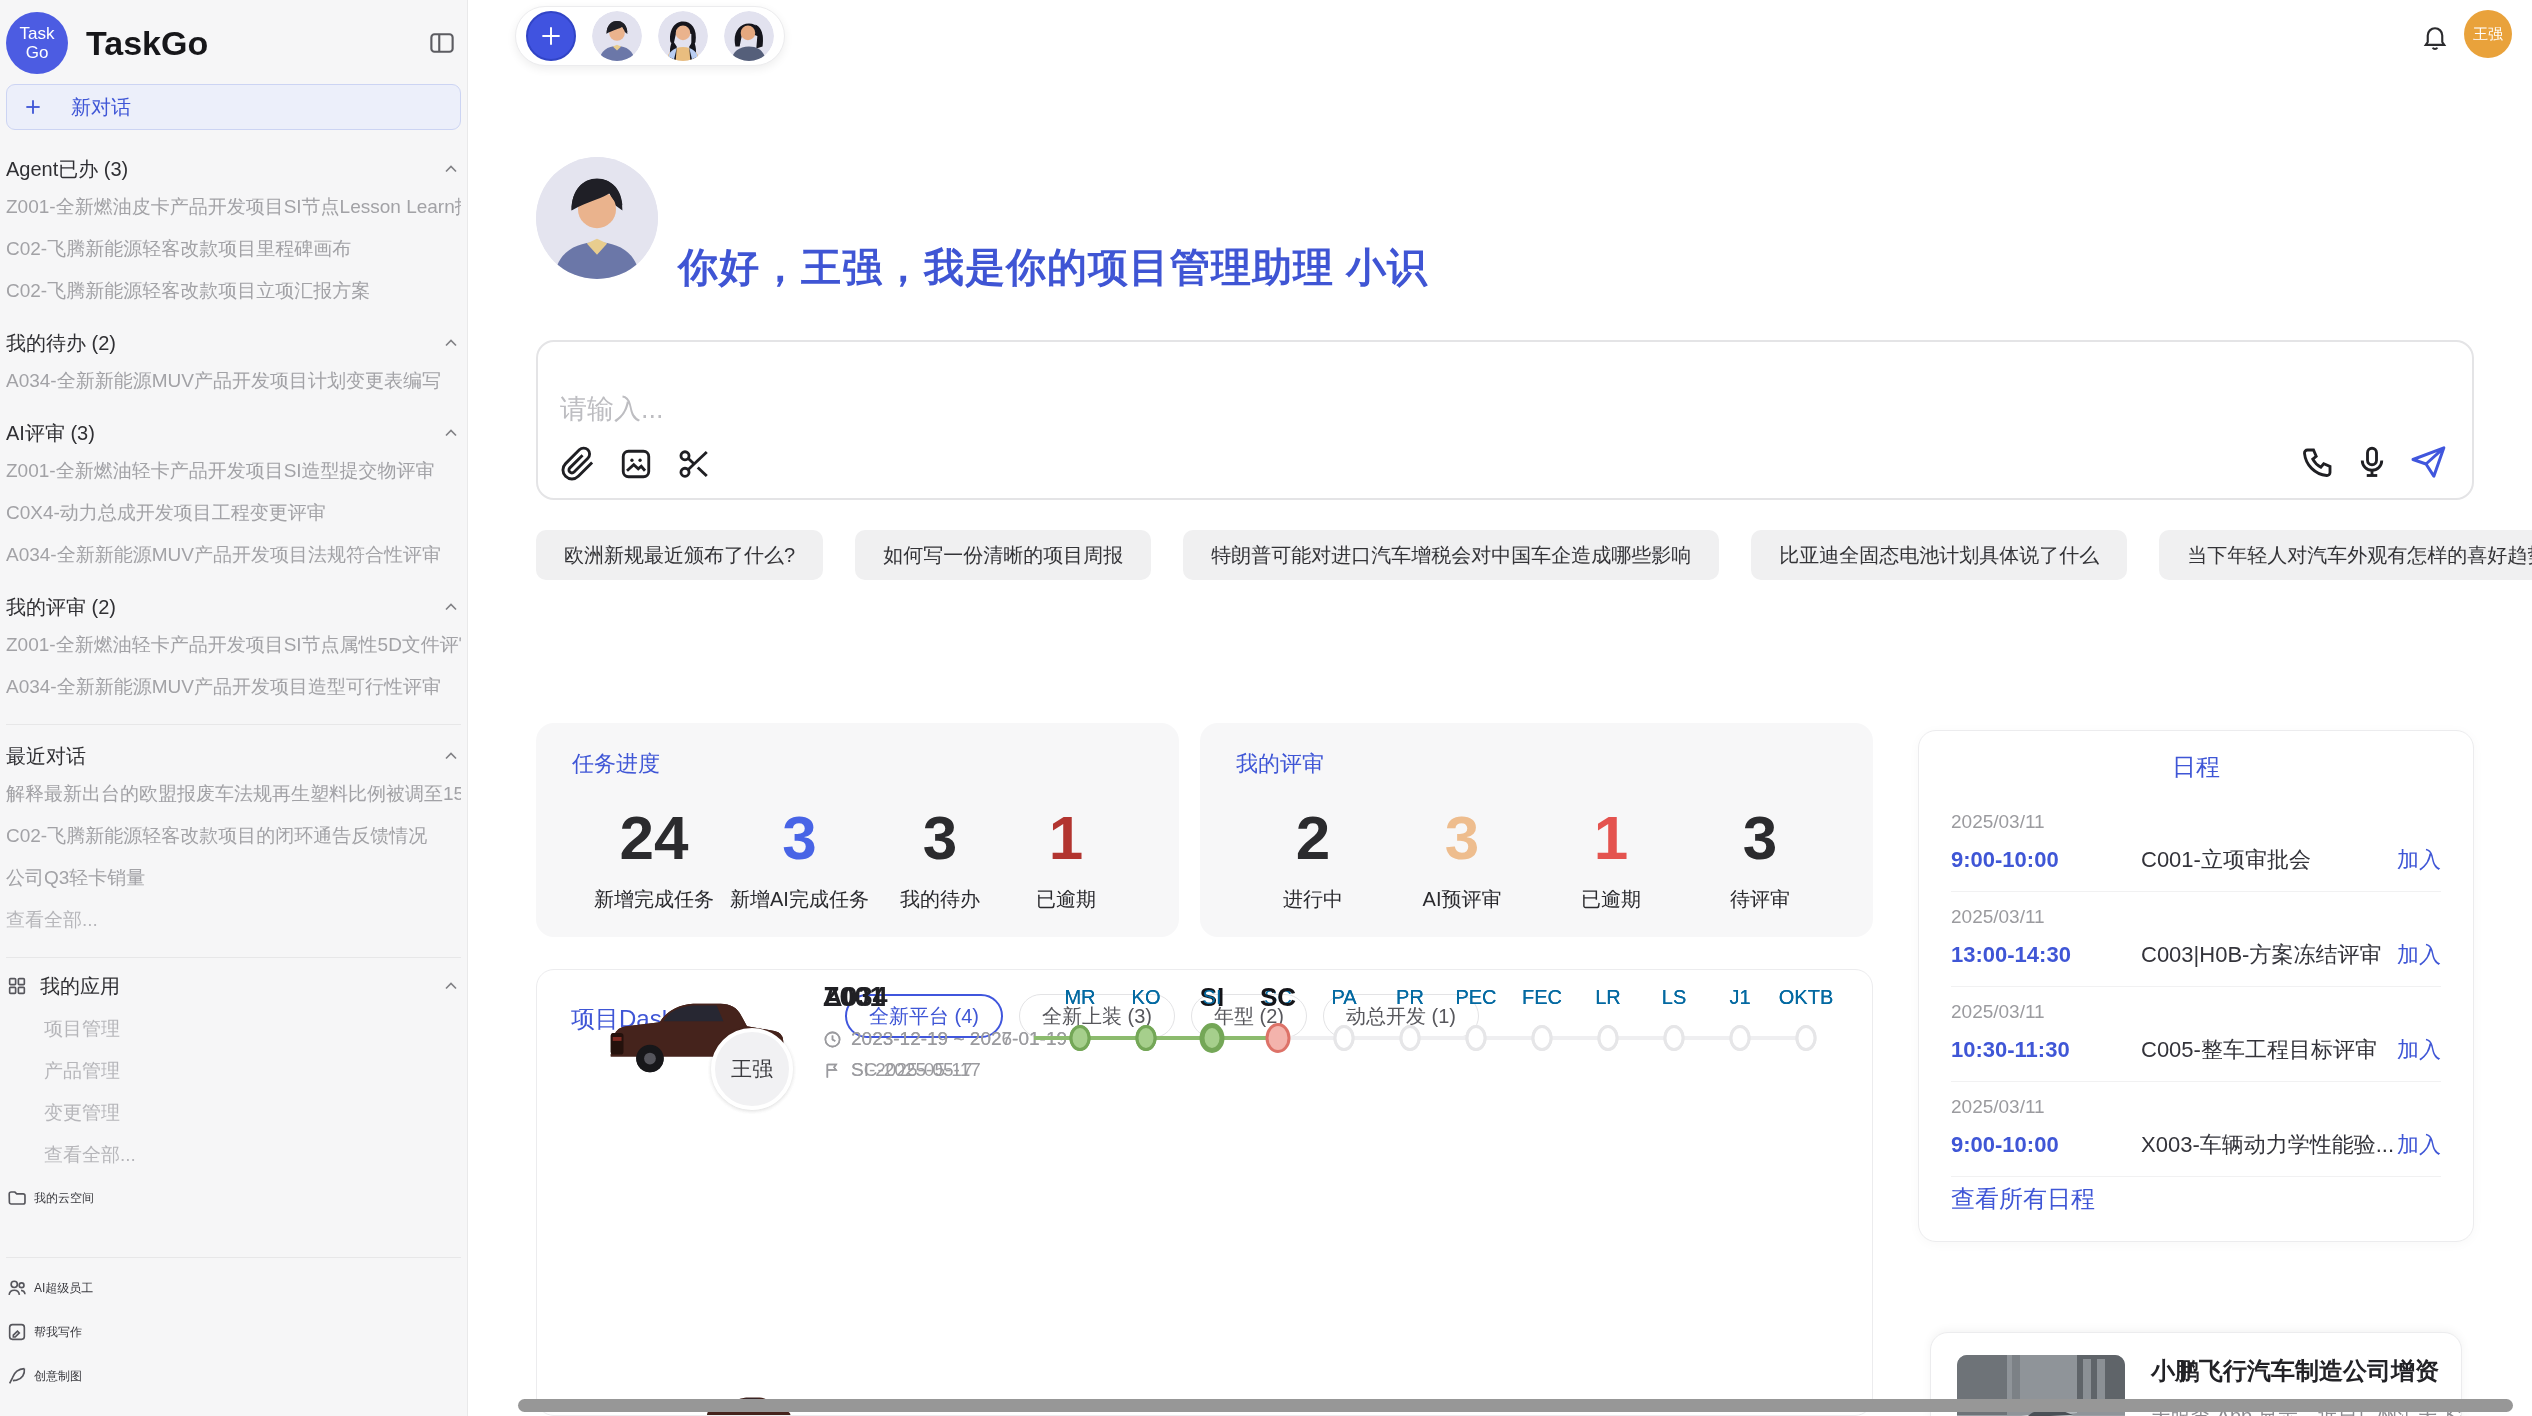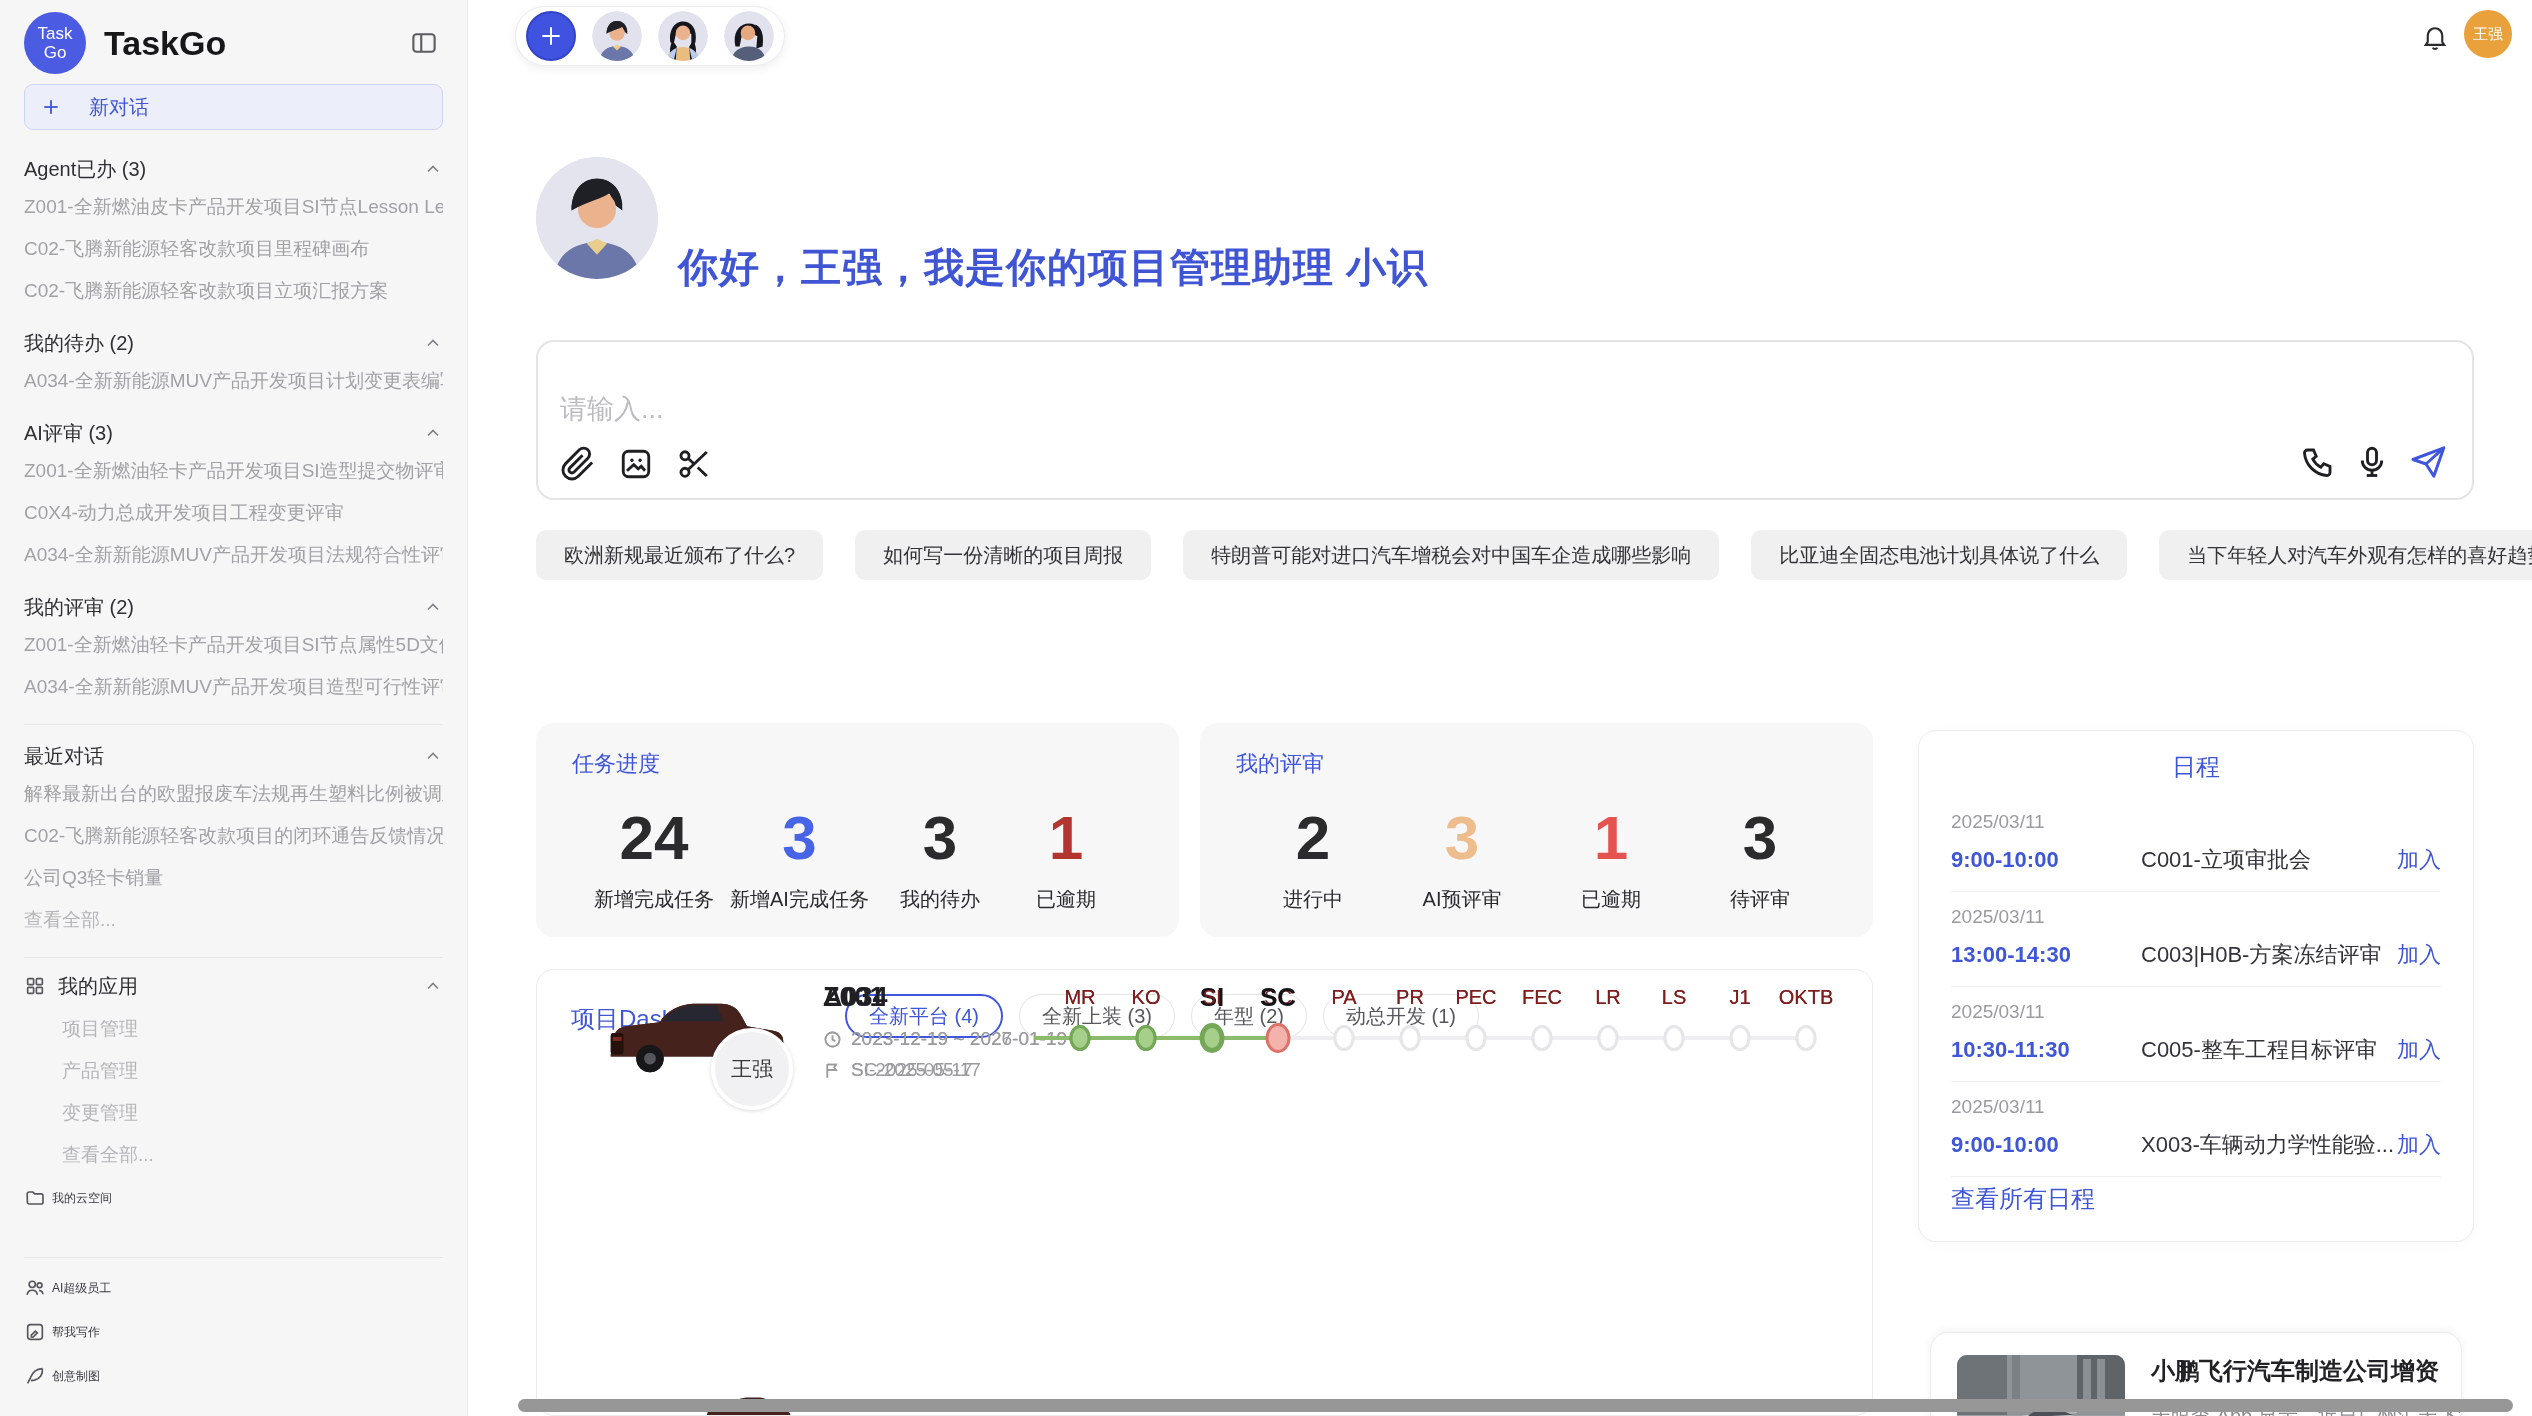--- a/index.html
+++ b/index.html
@@ -7,21 +7,21 @@
   body {
     font-family:"Liberation Sans","DejaVu Sans",sans-serif;
     background:#fff; color:#2b2b2e; overflow:hidden; position:relative;
   }
   svg { display:block; }
 
   
   .sidebar {
     position:absolute; left:0; top:0; width:468px; height:1416px;
     background:#f6f6f7; border-right:1px solid #e9e9ea;
-    padding:12px 24px 18px; display:flex; flex-direction:column;
+    padding:12px 6px 18px; display:flex; flex-direction:column;
   }
   .sb-head { display:flex; align-items:center; height:62px; }
   .logo {
     width:62px; height:62px; border-radius:50%; background:#4c5ce2; color:#fff;
     display:flex; flex-direction:column; align-items:center; justify-content:center;
     font-size:17px; line-height:19px; font-weight:500;
   }
   .app-title { font-size:34px; font-weight:700; color:#17171a; margin-left:18px; flex:1; }
   .collapse-btn { background:none; border:none; cursor:pointer; color:#5c5c61; padding:4px; }
   .new-chat {
@@ -144,21 +144,21 @@
     background:#f1f1f3; border:4px solid #fff; box-shadow:0 1px 4px rgba(0,0,0,.08);
     display:flex; align-items:center; justify-content:center; font-size:21px; color:#3a3a3e;
   }
   .proj-info { position:absolute; left:258px; top:12px; }
   .proj-code { font-size:27px; font-weight:700; color:#202024; }
   .proj-meta { display:flex; align-items:center; gap:9px; margin-top:15px; font-size:19px; color:#9b9b9f; }
   .proj-meta + .proj-meta { margin-top:9px; }
   .proj-ms { position:absolute; left:482px; top:8px; display:flex; }
 
   .ms { width:66px; position:relative; text-align:center; }
-  .ms-label { height:38px; line-height:38px; font-size:20px; color:#7f1d1d; }
+  .ms-label { height:38px; line-height:38px; font-size:20px; color:#0369a1; }
   .ms[data-state="active"] .ms-label, .ms[data-state="alert"] .ms-label { color:#141418; font-weight:700; font-size:26px; }
   .ms-dots { position:relative; height:44px; }
   .ms::before {
     content:""; position:absolute; top:58px; left:-33px; width:66px; height:4px; background:#efeff1;
   }
   .ms:first-child::before { left:-13px; width:46px; }
   .ms[data-state="done"]::before, .ms[data-state="active"]::before, .ms[data-state="alert"]::before { background:#8cbb6e; }
   .ms-dot {
     position:absolute; left:50%; top:50%; transform:translate(-50%,-50%);
     width:21px; height:26px; border-radius:50%; background:#fff; border:3px solid #e6e6e8; z-index:2;

